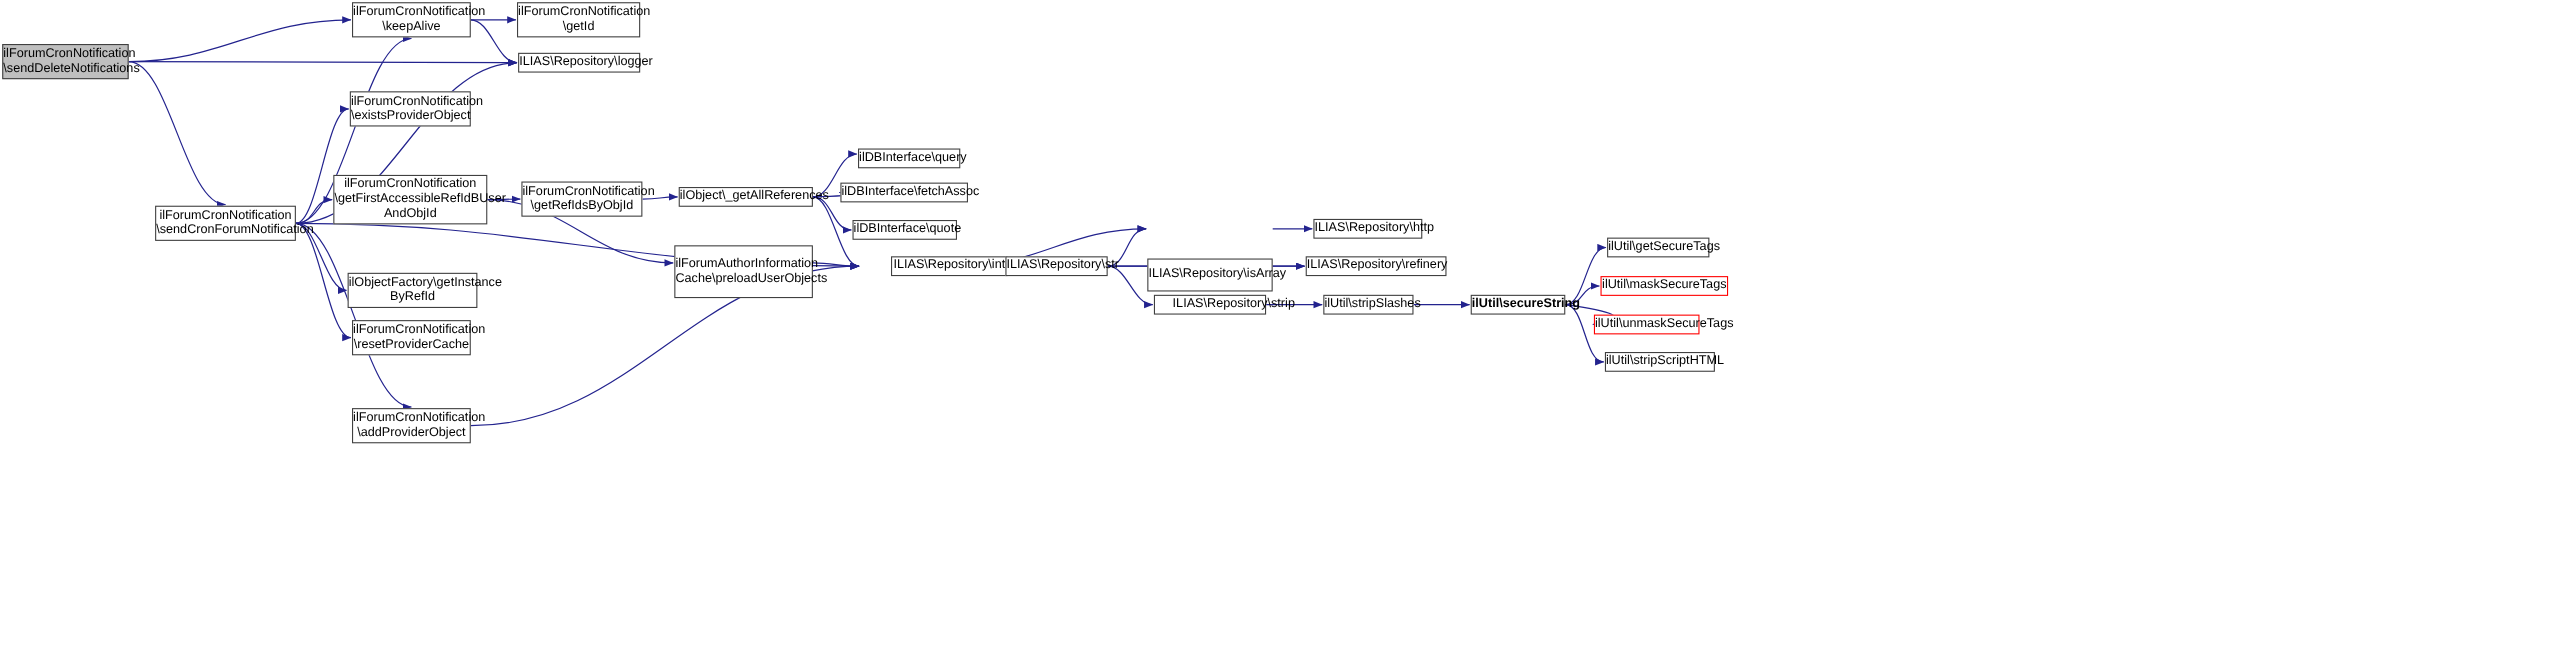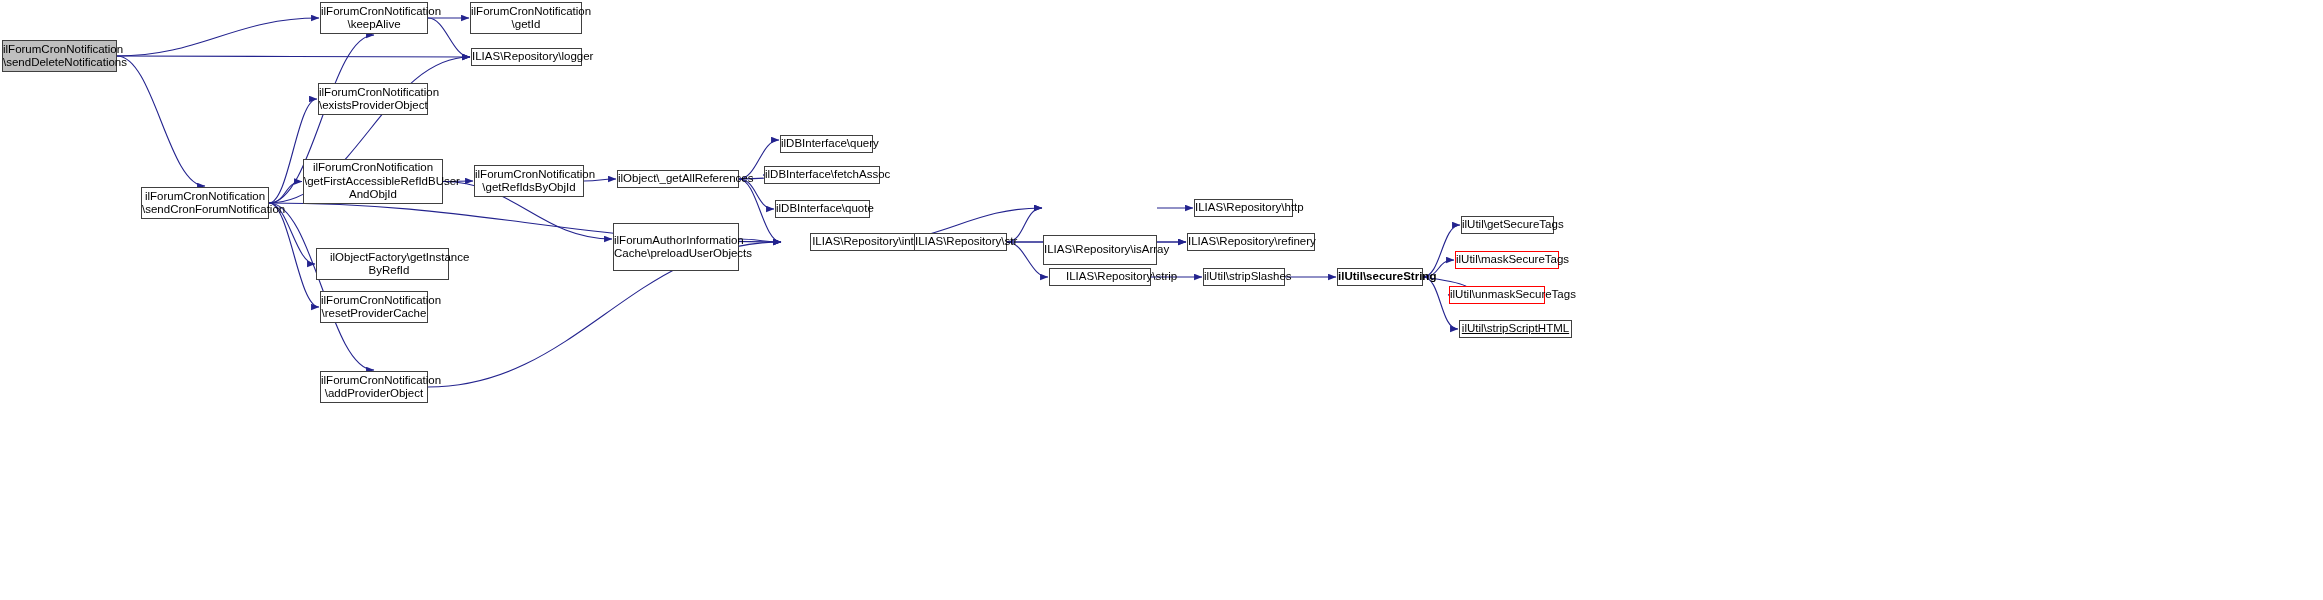--- a/index.html
+++ b/index.html
@@ -104,23 +104,23 @@
 Cache\preloadUserObjects</span></div>
       <div class="node" style="left: 786px; top: 233px; width: 106px; height: 18px; margin-left: 24px;"><span>ILIAS\Repository\int</span></div>
       <div class="node" style="left: 914px; top: 233px; width: 93px; height: 18px;"><span>ILIAS\Repository\str</span></div>
       <div class="node" style="left: 1043px; top: 199px; width: 114px; height: 30px; margin-top: 36px;"><span>ILIAS\Repository\isArray</span></div>
       <div class="node" style="left: 1194px; top: 199px; width: 99px; height: 18px;"><span>ILIAS\Repository\http</span></div>
       <div class="node" style="left: 1187px; top: 233px; width: 128px; height: 18px;"><span>ILIAS\Repository\refinery</span></div>
       <div class="node" style="left: 1049px; top: 268px; width: 102px; height: 18px; padding-left: 16px;"><span>ILIAS\Repository\strip</span></div>
       <div class="node" style="left: 1203px; top: 268px; width: 82px; height: 18px;"><span>ilUtil\stripSlashes</span></div>
       <div class="node" style="left: 1337px; top: 268px; width: 86px; height: 18px; font-weight: bold;"><span>ilUtil\secureString</span></div>
       <div class="node" style="left: 1461px; top: 216px; width: 93px; height: 18px;"><span>ilUtil\getSecureTags</span></div>
-      <div class="node redborder" style="left: 1455px; top: 251px; width: 104px; height: 18px;"><span>ilUtil\maskSecureTags</span></div>
+      <div class="node redborder" style="left: 1455px; top: 251px; width: 116px; height: 18px;"><span>ilUtil\maskSecureTags</span></div>
       <div class="node redborder" style="left: 1449px; top: 286px; width: 96px; height: 18px;"><span>ilUtil\unmaskSecureTags</span></div>
-      <div class="node" style="left: 1459px; top: 320px; width: 113px; height: 18px; text-decoration: underline;"><span>ilUtil\stripScriptHTML</span></div>
-      <div class="node" style="left: 316px; top: 248px; width: 133px; height: 32px; padding-left: 13px;"><span>ilObjectFactory\getInstance
+      <div class="node" style="left: 1459px; top: 320px; width: 100px; height: 18px;"><span>ilUtil\stripScriptHTML</span></div>
+      <div class="node" style="left: 316px; top: 248px; width: 118px; height: 32px;"><span>ilObjectFactory\getInstance
 ByRefId</span></div>
       <div class="node" style="left: 320px; top: 291px; width: 108px; height: 32px;"><span>ilForumCronNotification
 \resetProviderCache</span></div>
       <div class="node" style="left: 320px; top: 371px; width: 108px; height: 32px;"><span>ilForumCronNotification
 \addProviderObject</span></div>
     </div>
 </div>
 
 </body></html>

